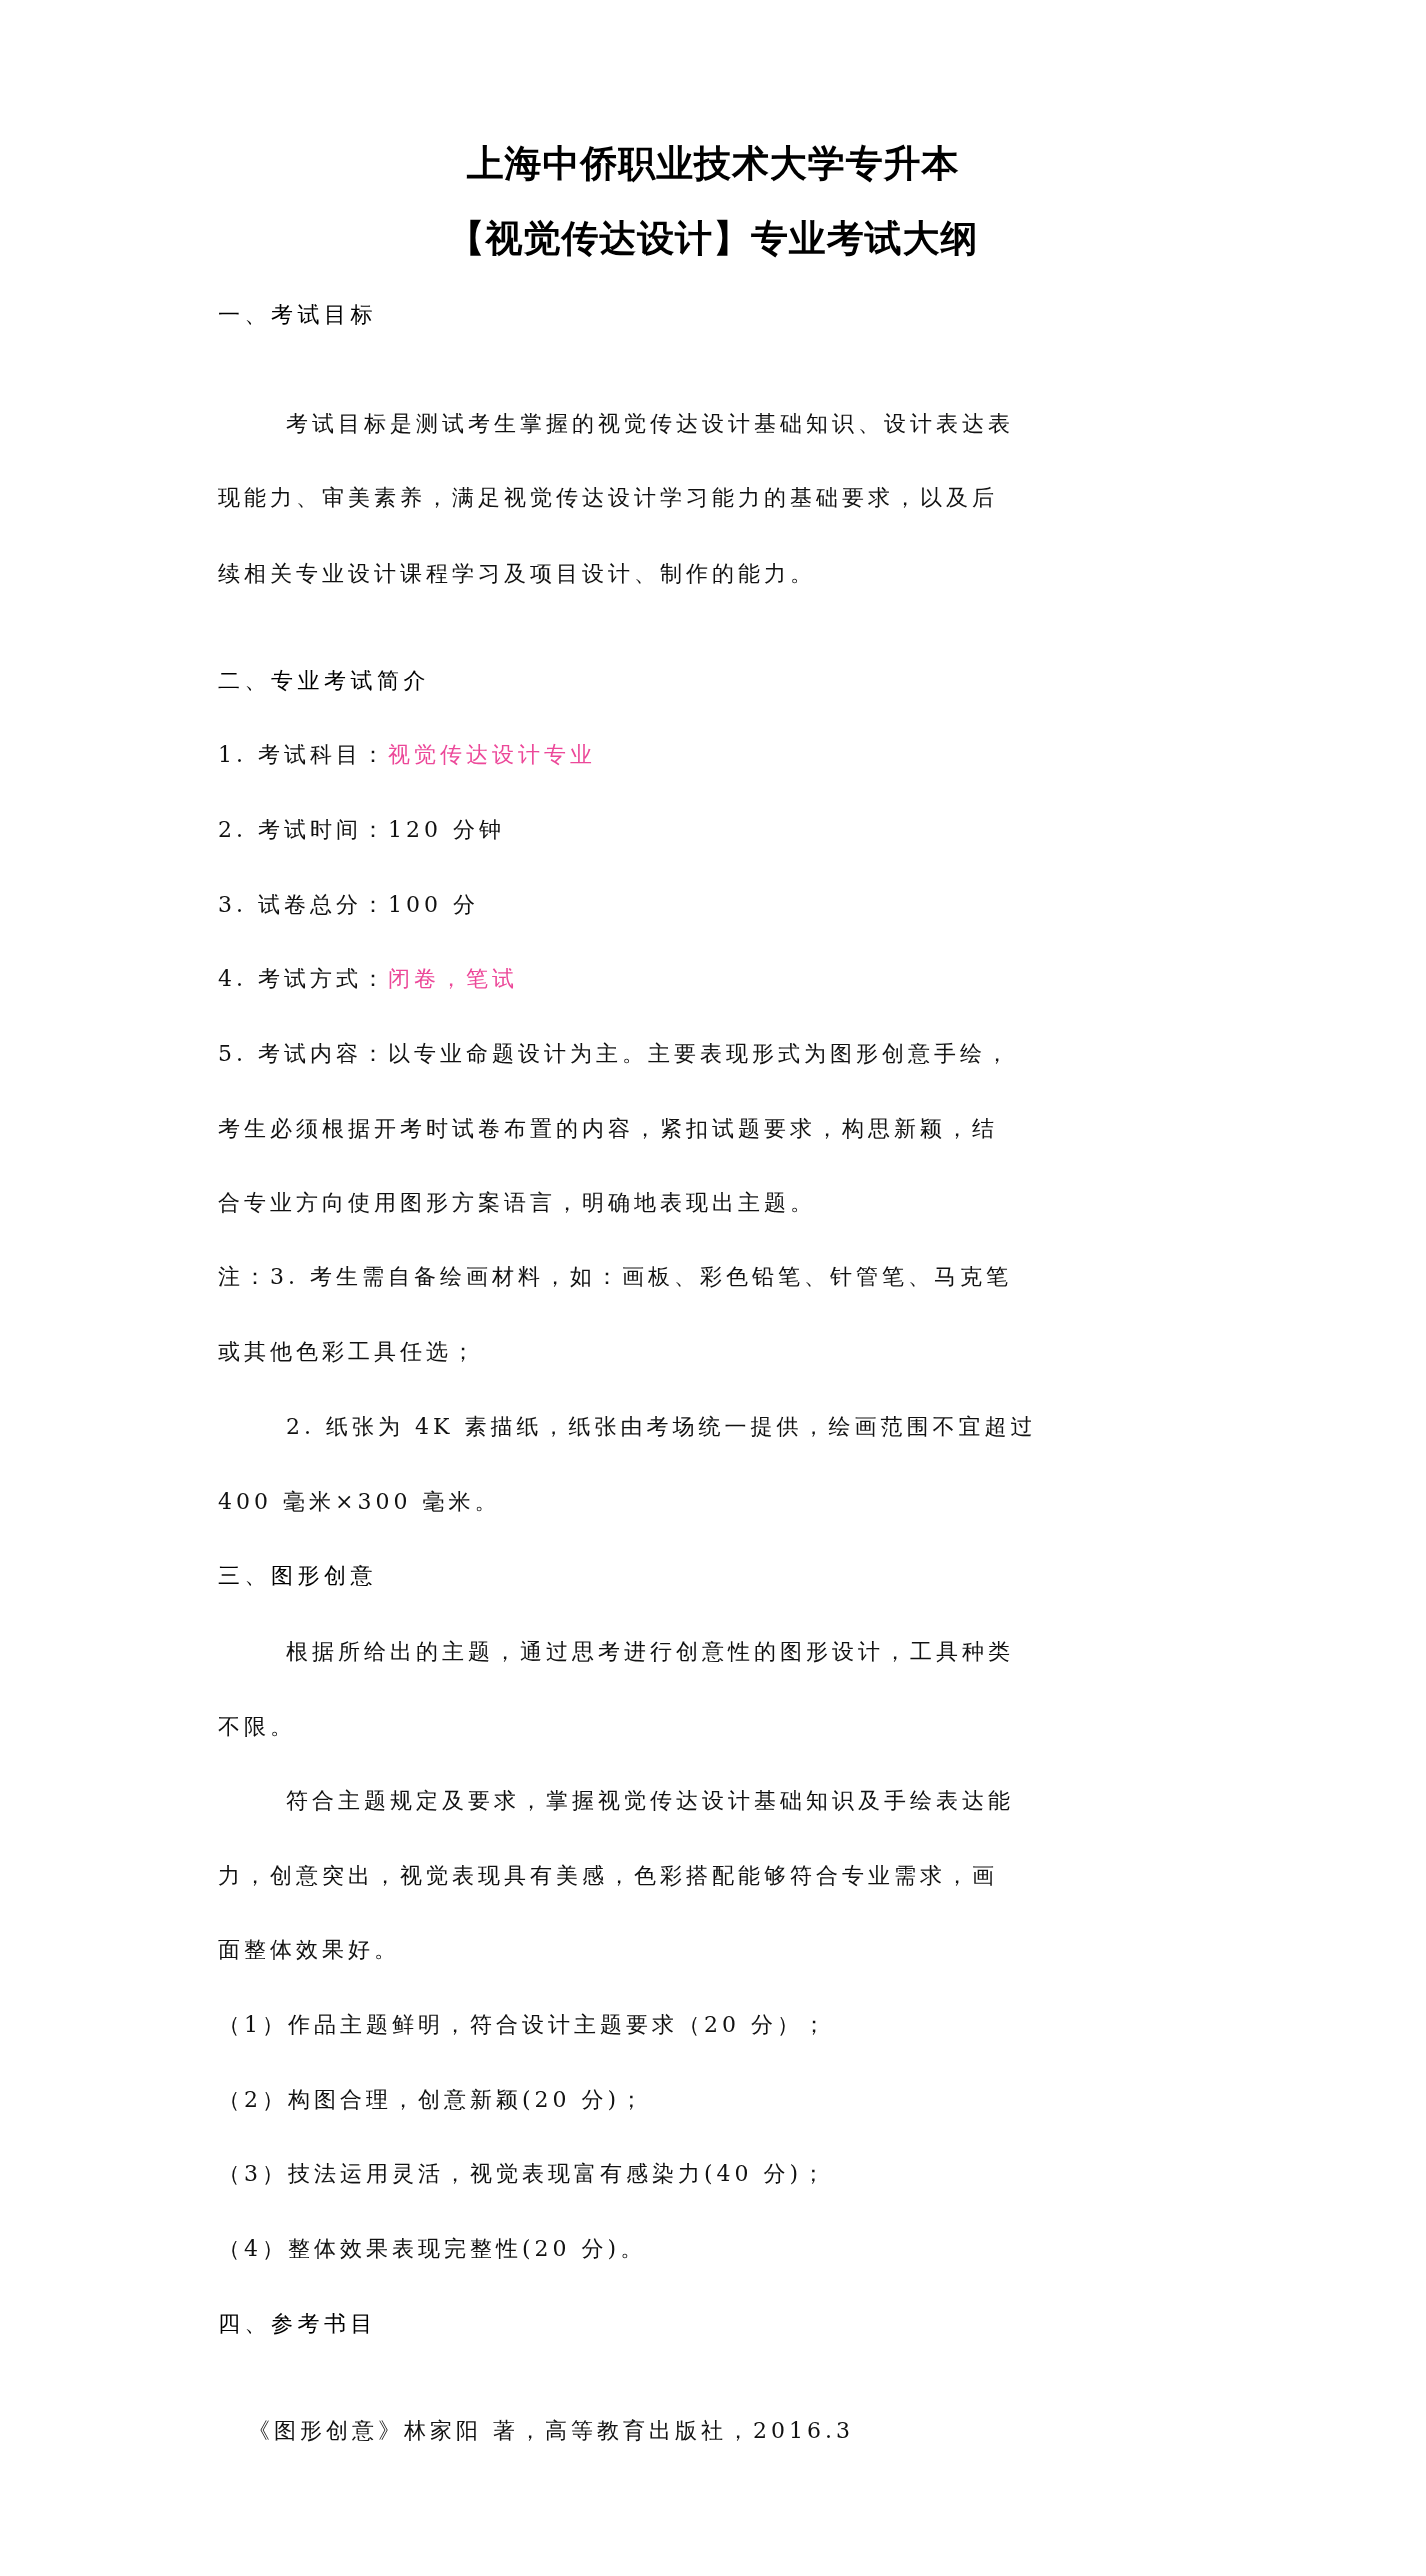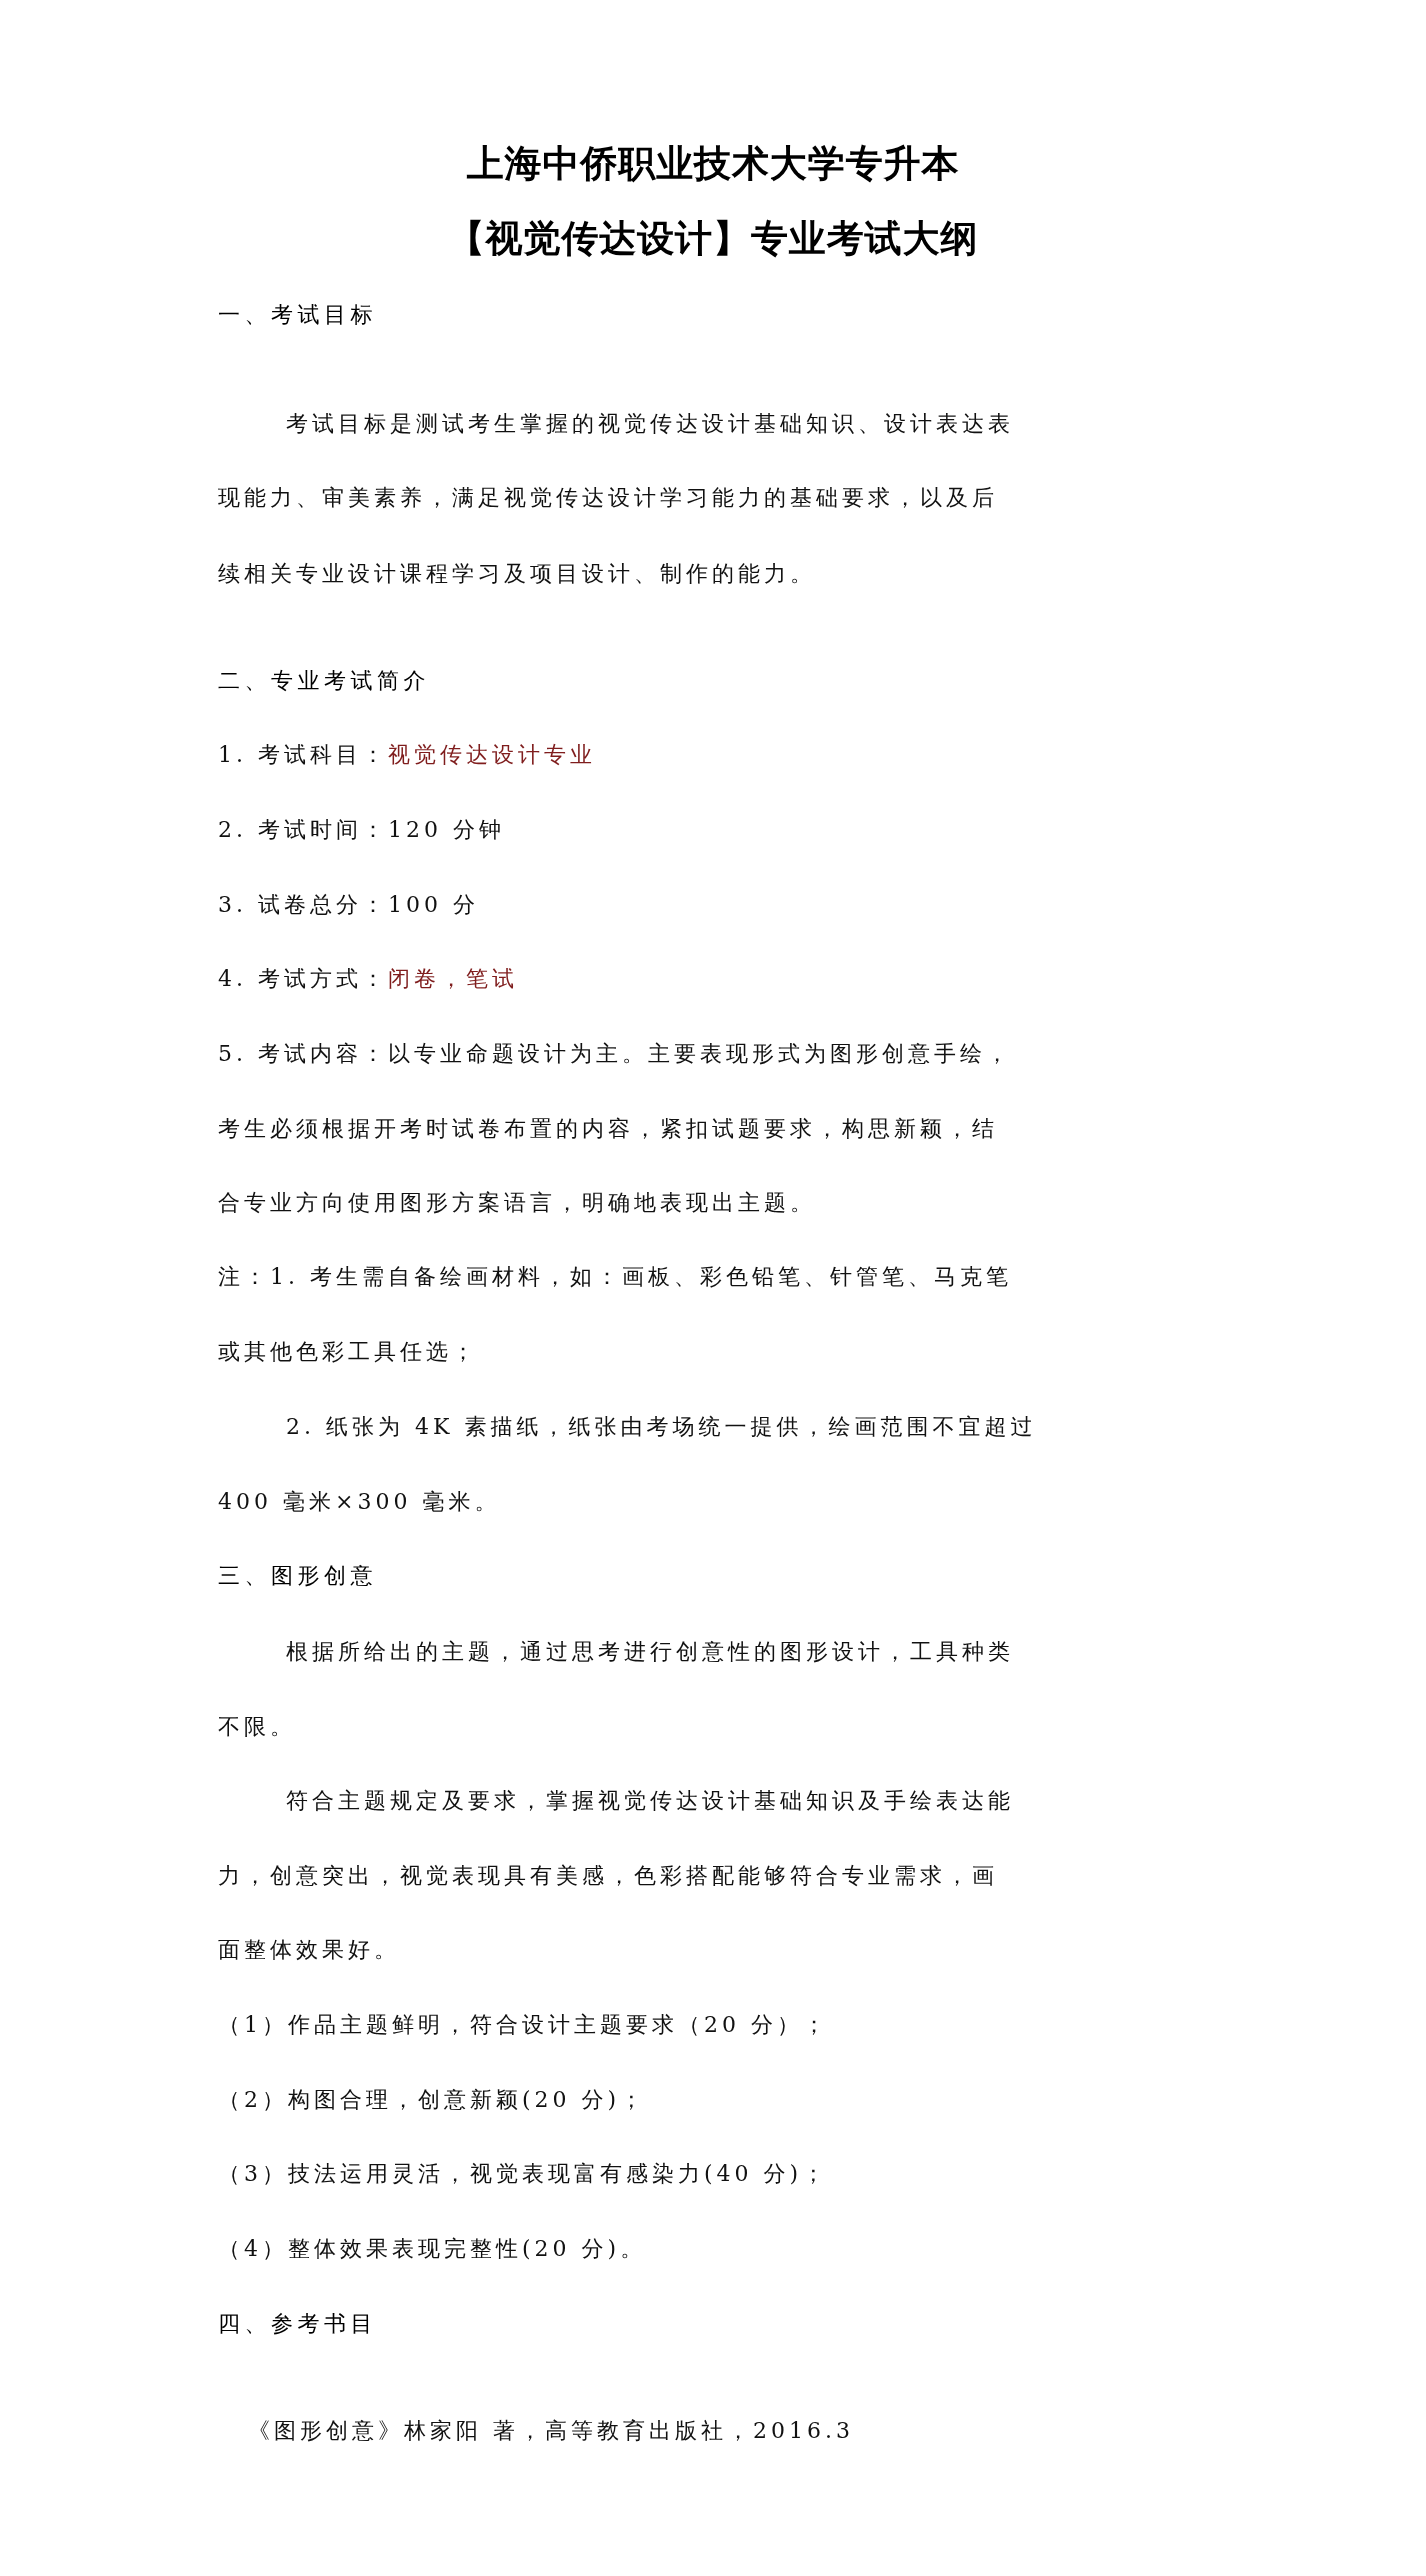--- a/index.html
+++ b/index.html
@@ -47,21 +47,21 @@
       white-space: nowrap;
       color: #111111;
     }
     .heading {
       font-weight: normal;
       color: #000000;
       letter-spacing: 4.5px;
     }
     .indent2 { left: 286px; }
     .indent2b { left: 286px; }
-    .value-gray { color: #7f1d1d; }
+    .value-gray { color: #ec4899; }
     .item-label { color: #111111; }
   </style>
 </head>
 <body>
 
 <div class="page">
 
   <div class="title t1">上海中侨职业技术大学专升本</div>
   <div class="title t2">【视觉传达设计】专业考试大纲</div>
 
@@ -82,21 +82,21 @@
     <span class="item-label">3. 试卷总分：</span><span>100 分</span>
   </div>
   <div class="line" style="top:959px;">
     <span class="item-label">4. 考试方式：</span><span class="value-gray">闭卷，笔试</span>
   </div>
 
   <div class="line" style="top:1034px;">5. 考试内容：以专业命题设计为主。主要表现形式为图形创意手绘，</div>
   <div class="line" style="top:1109px;">考生必须根据开考时试卷布置的内容，紧扣试题要求，构思新颖，结</div>
   <div class="line" style="top:1183px;">合专业方向使用图形方案语言，明确地表现出主题。</div>
 
-  <div class="line" style="top:1257px;">注：1. 考生需自备绘画材料，如：画板、彩色铅笔、针管笔、马克笔</div>
+  <div class="line" style="top:1257px;">注：3. 考生需自备绘画材料，如：画板、彩色铅笔、针管笔、马克笔</div>
   <div class="line" style="top:1332px;">或其他色彩工具任选；</div>
   <div class="line indent2b" style="top:1407px;">2. 纸张为 4K 素描纸，纸张由考场统一提供，绘画范围不宜超过</div>
   <div class="line" style="top:1482px;">400 毫米×300 毫米。</div>
 
   <div class="line heading" style="top:1556px;">三、图形创意</div>
   <div class="line indent2" style="top:1632px;font-family:Liberation Serif, serif;">根据所给出的主题，通过思考进行创意性的图形设计，工具种类</div>
   <div class="line" style="top:1707px;">不限。</div>
   <div class="line indent2" style="top:1781px;">符合主题规定及要求，掌握视觉传达设计基础知识及手绘表达能</div>
   <div class="line" style="top:1856px;">力，创意突出，视觉表现具有美感，色彩搭配能够符合专业需求，画</div>
   <div class="line" style="top:1930px;">面整体效果好。</div>

